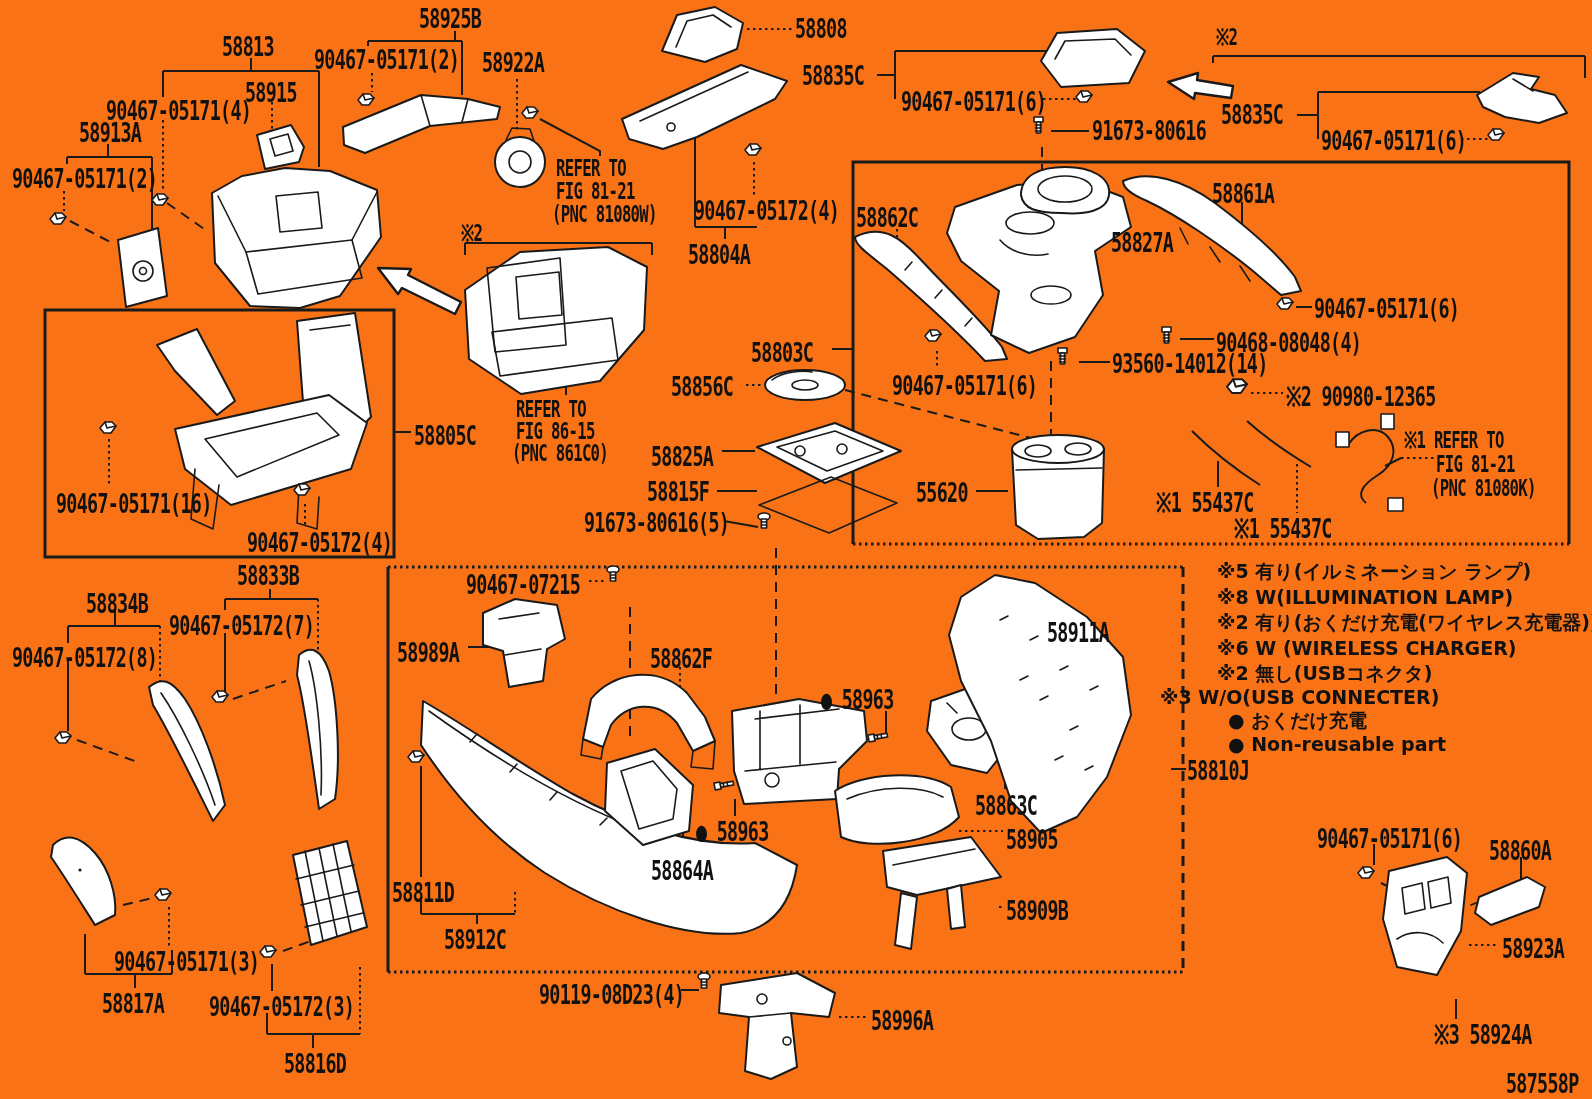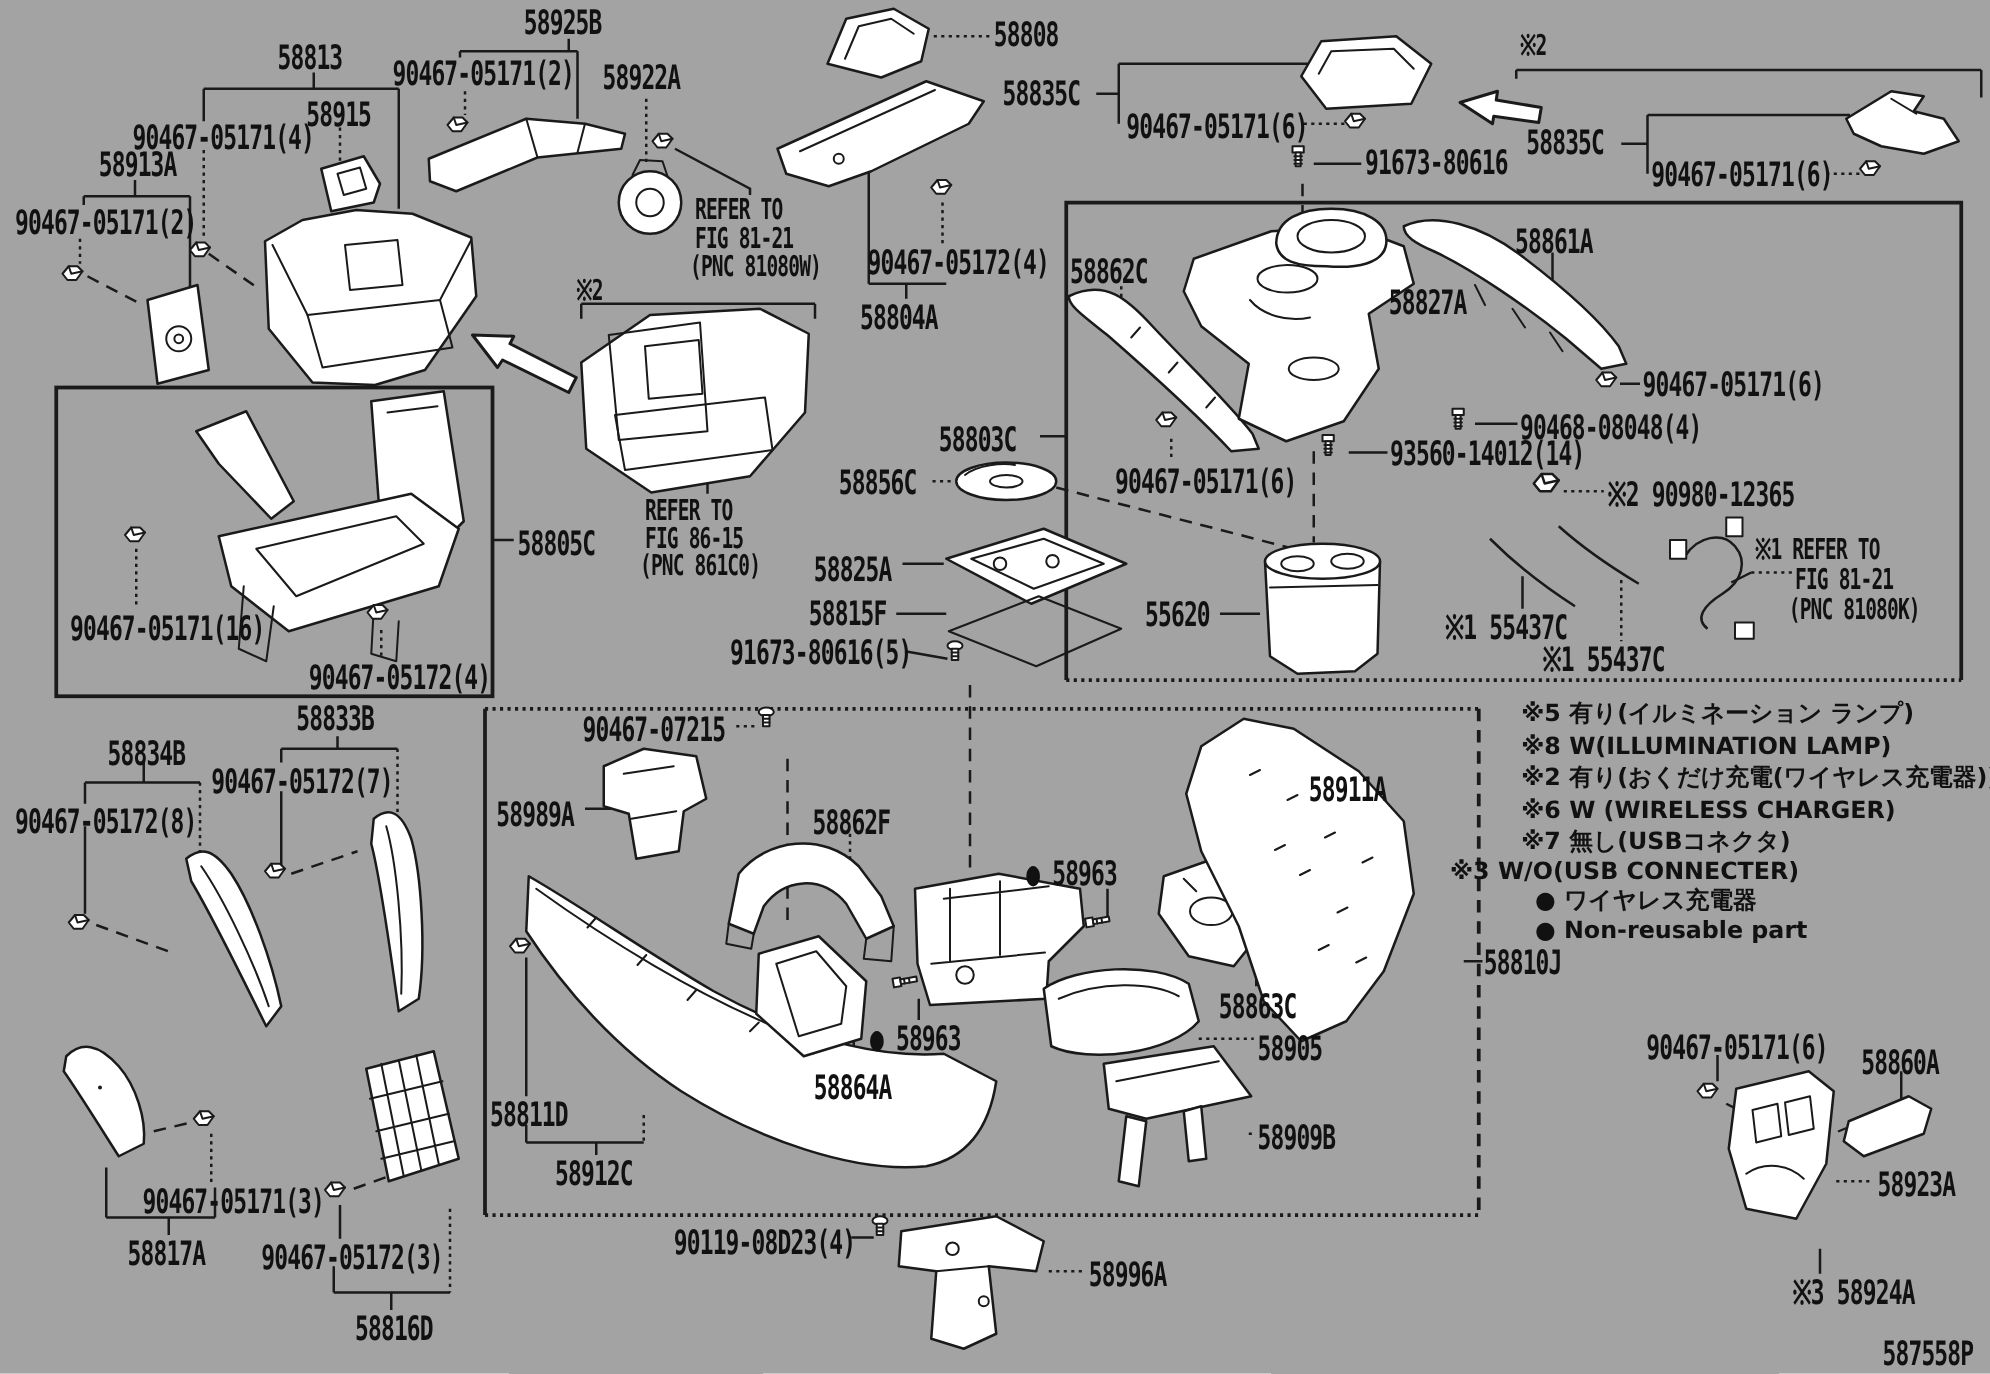--- a/index.html
+++ b/index.html
@@ -1,16 +1,16 @@
 <!DOCTYPE html>
 <html><head>
 <meta charset="utf-8">
 <style>
   html,body{margin:0;padding:0;background:#fff;}
-  #stage{position:relative;width:1592px;height:1099px;background:#a3a3a3;overflow:hidden;
+  #stage{position:relative;width:1592px;height:1099px;background:#f97316;overflow:hidden;
          font-family:"DejaVu Sans Mono", monospace;}
   #art{position:absolute;left:0;top:0;}
   .lbl{position:absolute;font-weight:bold;font-size:27px;line-height:1;color:#111;
        white-space:nowrap;transform:scaleX(.68);transform-origin:left top;letter-spacing:-1px;}
   .sm{font-size:23px;}
   .lg{position:absolute;font-family:"DejaVu Sans", sans-serif;font-weight:bold;font-size:19px;
       line-height:1;color:#111;white-space:nowrap;}
   svg .ln{stroke:#1a1a1a;stroke-width:2;fill:none;}
   svg .dot{stroke-dasharray:2.5 3.5;}
   svg .dsh{stroke-dasharray:10 7;}
@@ -439,18 +439,18 @@
 <div class="lbl" style="left:1317px;top:825px">90467-05171(6)</div>
 <div class="lbl" style="left:1489px;top:837px">58860A</div>
 <div class="lbl" style="left:1502px;top:935px">58923A</div>
 <div class="lbl" style="left:1434px;top:1021px">※3 58924A</div>
 <div class="lbl" style="left:1506px;top:1070px">587558P</div>
 
 <div class="lg" style="left:1217px;top:562px">※5 有り(イルミネーション ランプ)</div>
 <div class="lg" style="left:1217px;top:588px">※8 W(ILLUMINATION LAMP)</div>
 <div class="lg" style="left:1217px;top:613px">※2 有り(おくだけ充電(ワイヤレス充電器))</div>
 <div class="lg" style="left:1217px;top:639px">※6 W (WIRELESS CHARGER)</div>
-<div class="lg" style="left:1217px;top:664px">※7 無し(USBコネクタ)</div>
+<div class="lg" style="left:1217px;top:664px">※2 無し(USBコネクタ)</div>
 <div class="lg" style="left:1160px;top:688px">※3 W/O(USB CONNECTER)</div>
-<div class="lg" style="left:1228px;top:711px">● ワイヤレス充電器</div>
+<div class="lg" style="left:1228px;top:711px">● おくだけ充電</div>
 <div class="lg" style="left:1228px;top:735px">● Non-reusable part</div>
 
 </div>
 
 </body></html>

